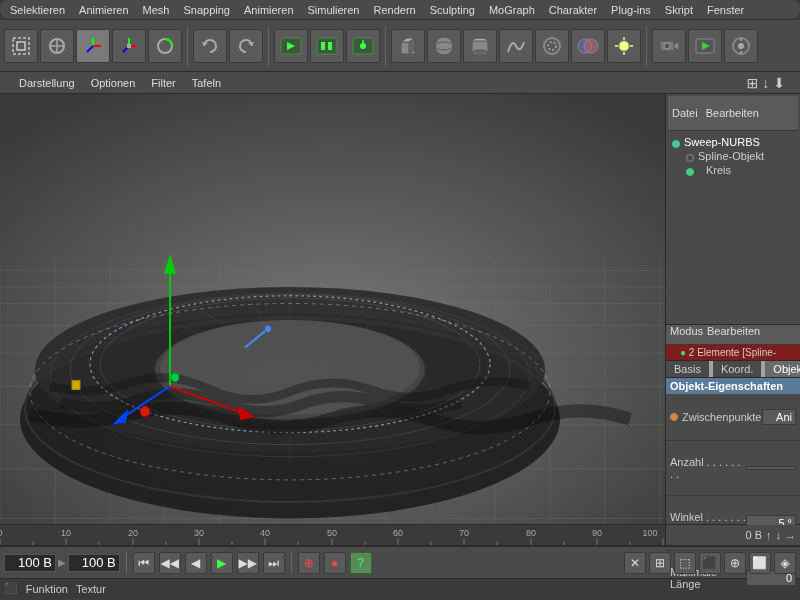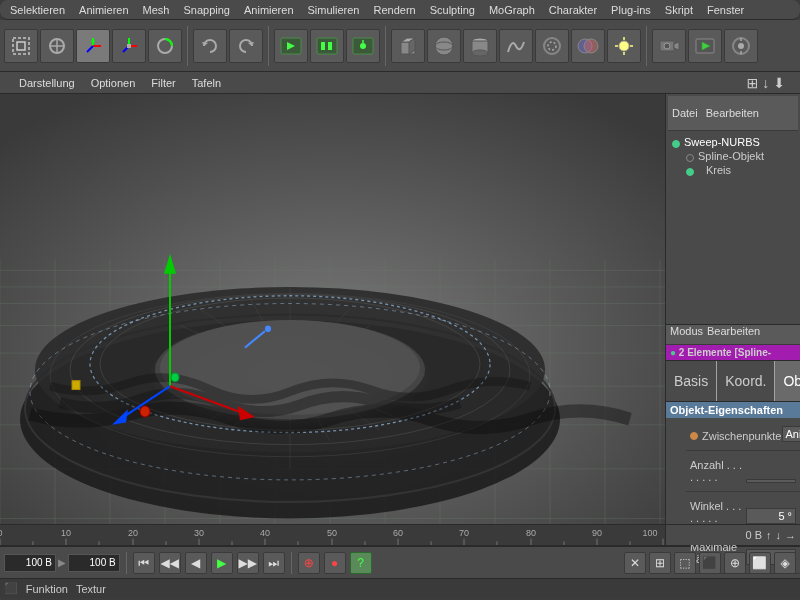--- a/index.html
+++ b/index.html
@@ -155,43 +155,42 @@
       border-bottom: 1px solid #3a3a3a;
       font-size: 11px;
     }
 
     #props-tabs {
       display: flex;
       background: #4a4a4a;
       border-bottom: 1px solid #2a2a2a;
     }
     .props-tab {
-      padding: 12px 8px;
-      font-size: 14px;
+      padding: 2px 8px;
+      font-size: 11px;
       cursor: pointer;
       color: #ccc;
-      border-right: 1px solid #a3a3a3;
+      border-right: 4px solid #a3a3a3;
     }
     .props-tab.active { background: #6a6a6a; color: #fff; }
 
     #props-title {
       background: #5a7a9a;
       padding: 2px 4px;
       font-size: 11px;
       font-weight: bold;
       color: #fff;
     }
 
     .prop-row {
       display: flex;
-      align-items: flex-end;
-      padding: 8px 4px;
+      align-items: center;
+      padding: 15px 4px;
       min-height: 18px;
       border-bottom: 1px solid #3a3a3a;
-      margin-left: 20px;
     }
     .prop-label {
       flex: 1;
       font-size: 11px;
       color: #ccc;
       display: flex;
       align-items: center;
       gap: 4px;
     }
     .prop-value {
@@ -249,21 +248,21 @@
       display: flex;
       align-items: center;
       gap: 2px;
     }
     .transport-input {
       width: 48px;
       height: 18px;
       background: #2a2a2a;
       border: 1px solid #555;
       color: #fff;
-      font-size: 10px;
+      font-size: 13px;
       padding: 0 3px;
       text-align: right;
     }
     .transport-btn {
       width: 22px;
       height: 22px;
       background: #5a5a5a;
       border: 1px solid #3a3a3a;
       display: flex;
       align-items: center;
@@ -619,21 +618,21 @@
         </div>
       </div>
     </div>
 
     <div id="right-panel-bottom">
       <div id="props-header">
         <span>Modus</span>
         <span>Bearbeiten</span>
       </div>
 
-      <div style="background:#a21caf; padding:2px 4px; font-size:10px; color:#ccc; border-bottom:1px solid #2a2a2a;font-weight:bold;">
+      <div style="background:#7f1d1d; padding:2px 14px; font-size:10px; color:#ccc; border-bottom:1px solid #2a2a2a;">
         <span style="color:#4c8;">●</span>
         <span>2 Elemente [Spline-</span>
       </div>
 
       <div id="props-tabs">
         <div class="props-tab">Basis</div>
         <div class="props-tab">Koord.</div>
         <div class="props-tab active">Objekt</div>
       </div>
 

